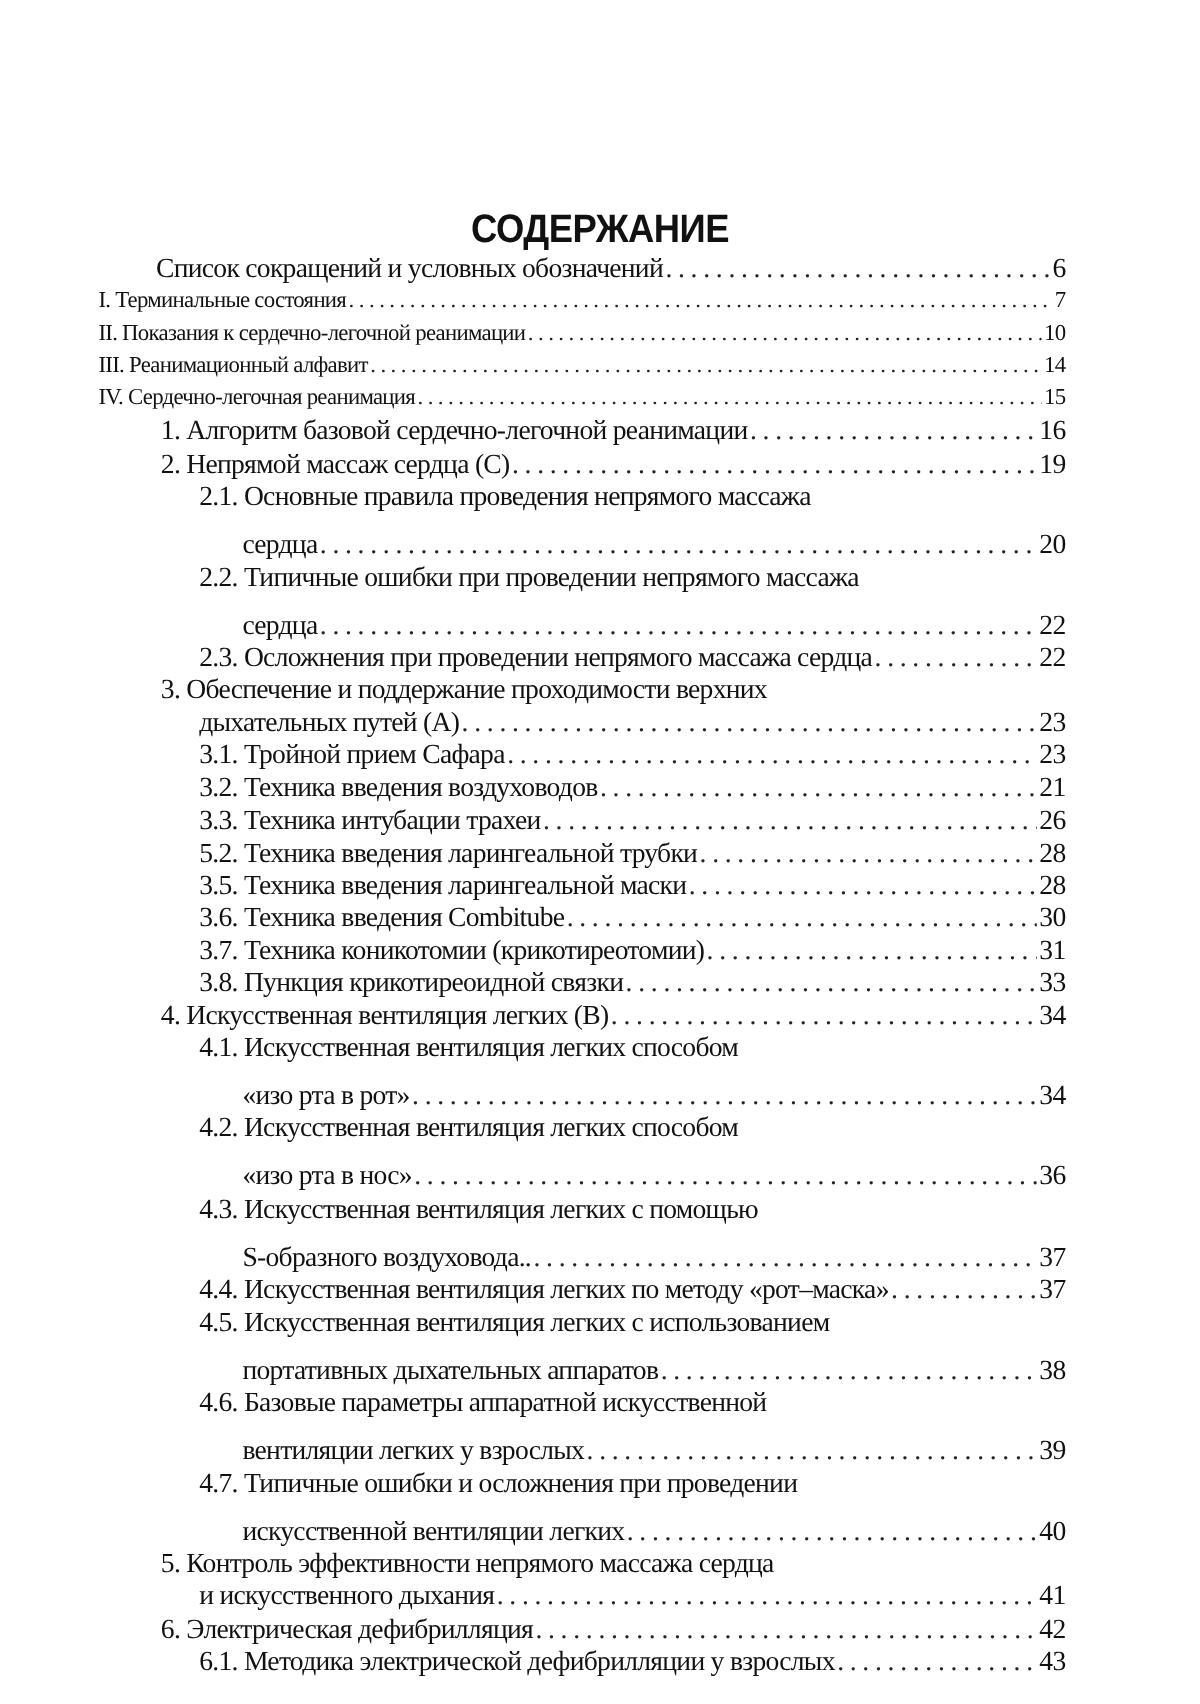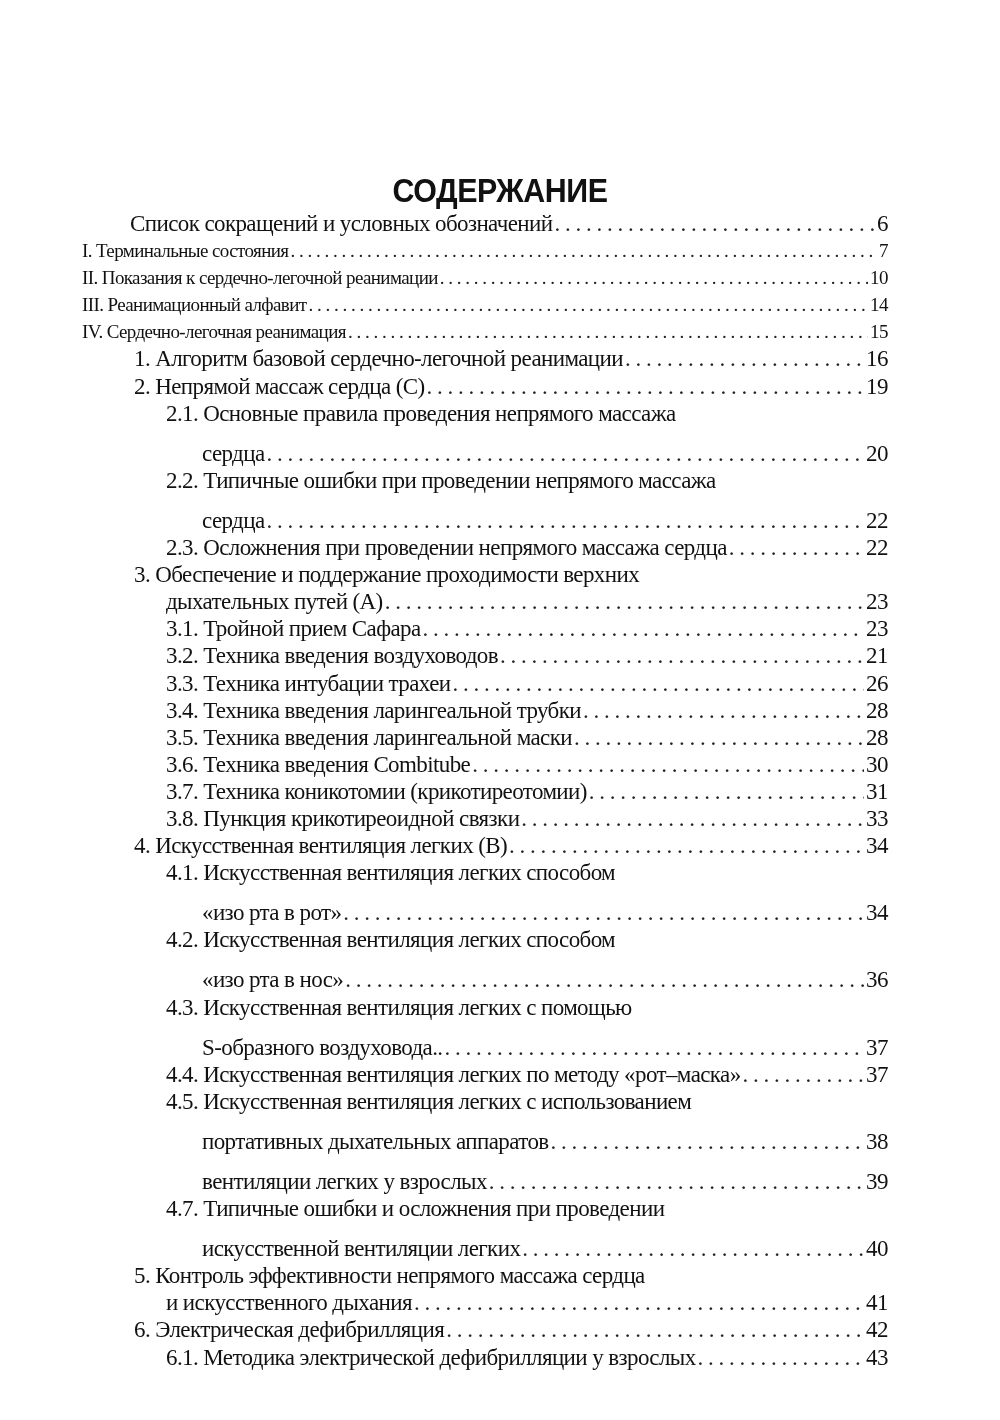--- a/index.html
+++ b/index.html
@@ -157,21 +157,21 @@
       <span class="t">3.2. Техника введения воздуховодов</span>
       <span class="dots"></span>
       <span class="p">21</span>
     </div>
   <div class="toc-row lv2">
       <span class="t">3.3. Техника интубации трахеи</span>
       <span class="dots"></span>
       <span class="p">26</span>
     </div>
   <div class="toc-row lv2">
-      <span class="t">3.4. Техника введения ларингеальной трубки</span>
+      <span class="t">5.2. Техника введения ларингеальной трубки</span>
       <span class="dots"></span>
       <span class="p">28</span>
     </div>
   <div class="toc-row lv2">
       <span class="t">3.5. Техника введения ларингеальной маски</span>
       <span class="dots"></span>
       <span class="p">28</span>
     </div>
   <div class="toc-row lv2">
       <span class="t">3.6. Техника введения Combitube</span>
@@ -230,20 +230,25 @@
     </div>
   <div class="toc-row lv2 nodots">
       <span class="t">4.5. Искусственная вентиляция легких с использованием</span>
       <span class="dots"></span>
       <span class="p"></span>
     </div>
   <div class="toc-row lv3">
       <span class="t">портативных дыхательных аппаратов</span>
       <span class="dots"></span>
       <span class="p">38</span>
+    </div>
+  <div class="toc-row lv2 nodots">
+      <span class="t">4.6. Базовые параметры аппаратной искусственной</span>
+      <span class="dots"></span>
+      <span class="p"></span>
     </div>
   <div class="toc-row lv3">
       <span class="t">вентиляции легких у взрослых</span>
       <span class="dots"></span>
       <span class="p">39</span>
     </div>
   <div class="toc-row lv2 nodots">
       <span class="t">4.7. Типичные ошибки и осложнения при проведении</span>
       <span class="dots"></span>
       <span class="p"></span>

